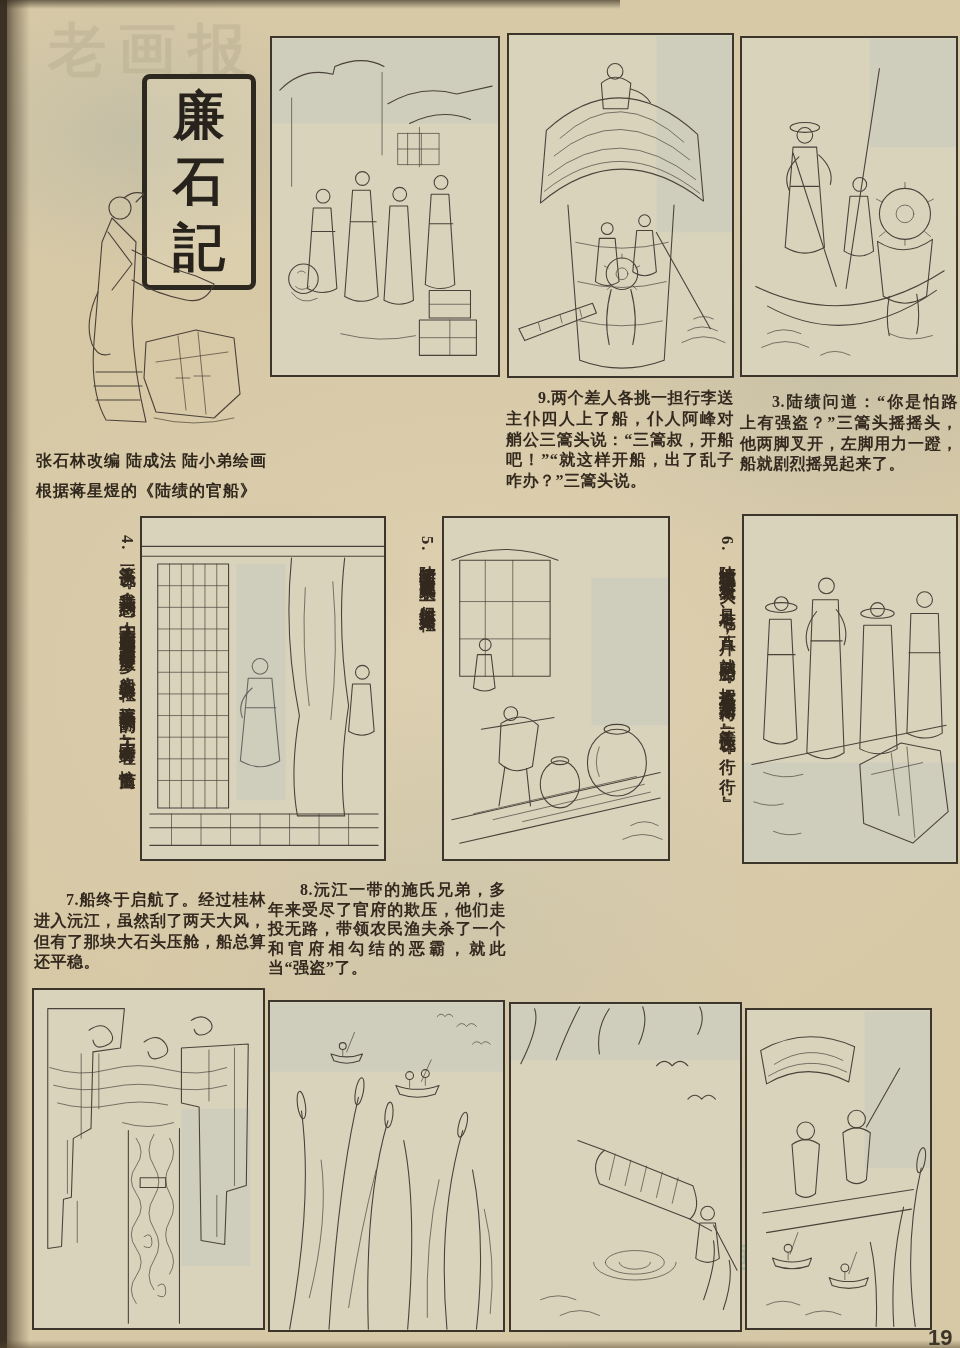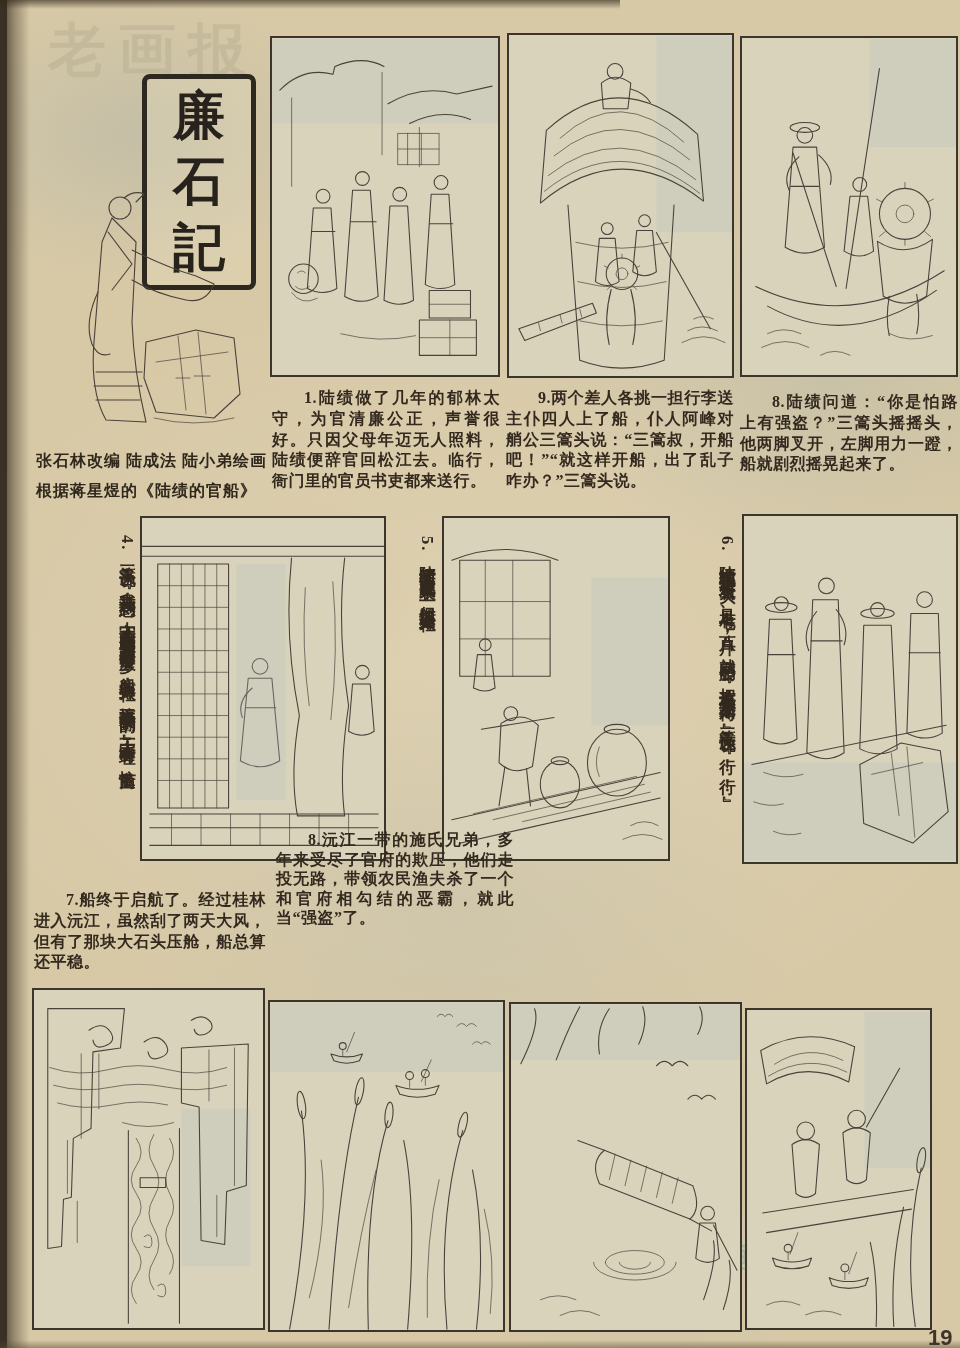--- a/index.html
+++ b/index.html
@@ -151,23 +151,22 @@
       <circle class="ink" cx="166" cy="178" r="26"></circle>
       <circle class="ink2" cx="166" cy="178" r="9"></circle>
       <path class="ink2" d="M166,152 v-6 M143,166 l-6,-3 M189,166 l6,-3 M146,196 l-6,5 M186,196 l6,5 M166,204 v6"></path>
       <path class="ink" d="M138,206 q28,18 56,-2 l-6,58 q-22,14 -44,0 z"></path>
       <path class="ink" d="M150,262 q-4,22 0,40 m28,-42 q4,22 0,40"></path>
       <path class="ink2" d="M26,300 q16,-8 34,0 M20,314 q24,-12 48,0 M80,322 q14,-8 30,0"></path>
       <path class="ink2" d="M150,300 q20,10 44,2"></path>
     </svg>
   </div>
 
-  <div class="cap cap-h" style="left:272px;top:388px;width:228px;">1.陆绩做了几年的郁林太守，为官清廉公正，声誉很好。只因父母年迈无人照料，陆绩便辞官回松江去。临行，衙门里的官员书吏都来送行。</div>
   <div class="cap cap-h" style="left:506px;top:388px;width:228px;">9.两个差人各挑一担行李送主仆四人上了船，仆人阿峰对艄公三篙头说：“三篙叔，开船吧！”“就这样开船，出了乱子咋办？”三篙头说。</div>
-  <div class="cap cap-h" style="left:740px;top:392px;width:218px;">8.陆绩问道：“你是怕路上有强盗？”三篙头摇摇头，他两脚叉开，左脚用力一蹬，船就剧烈摇晃起来了。</div>
+  <div class="cap cap-h" style="left:740px;top:392px;width:218px;">3.陆绩问道：“你是怕路上有强盗？”三篙头摇摇头，他两脚叉开，左脚用力一蹬，船就剧烈摇晃起来了。</div>
 
   <div class="cap cap-v" style="left:72px;top:515px;width:66px;height:345px;">4.三篙头说：『我真没想到，太守大人的东西和穷秀才赶考的行李一般多，船装得太轻，搞不好要翻的！』大家一听有理，忙商量</div>
 
   <div class="panel" style="left:140px;top:516px;width:246px;height:345px;">
     <svg viewBox="0 0 246 345">
       <path class="ink" d="M0,28 H246 M0,38 H246" stroke-width="1.6"></path>
       <rect class="ink" x="16" y="46" width="72" height="248"></rect>
       <path class="ink2" d="M28,46 V294 M40,46 V294 M52,46 V294 M64,46 V294 M76,46 V294 M16,68 H88 M16,90 H88 M16,112 H88 M16,134 H88 M16,156 H88 M16,178 H88 M16,200 H88 M16,222 H88 M16,244 H88 M16,266 H88"></path>
       <path class="ink" d="M152,40 Q144,120 160,200 Q150,258 158,302 M206,40 Q198,110 210,190 Q200,256 206,302 M158,302 L206,302"></path>
       <path class="ink2" d="M166,70 q-4,60 4,120 M194,64 q6,70 -2,140"></path>
@@ -224,21 +223,21 @@
       <ellipse class="ink" cx="136" cy="98" rx="17" ry="5"></ellipse>
       <circle class="ink" cx="136" cy="94" r="7"></circle>
       <path class="ink" d="M122,110 L118,236 Q138,246 156,236 L150,110 Z"></path>
       <circle class="ink" cx="184" cy="84" r="8"></circle>
       <path class="ink" d="M170,98 L166,220 Q186,230 202,220 L198,98 Z M168,138 h32"></path>
       <path class="ink2" d="M20,260 q20,8 40,2 M10,290 q16,6 30,2 M30,320 q14,6 28,2"></path>
     </svg>
   </div>
 
   <div class="cap cap-h" style="left:34px;top:890px;width:232px;">7.船终于启航了。经过桂林进入沅江，虽然刮了两天大风，但有了那块大石头压舱，船总算还平稳。</div>
-  <div class="cap cap-h" style="left:268px;top:830px;width:238px;line-height:1.22;margin-left:8px;">8.沅江一带的施氏兄弟，多年来受尽了官府的欺压，他们走投无路，带领农民渔夫杀了一个和官府相勾结的恶霸，就此当“强盗”了。</div>
+  <div class="cap cap-h" style="left:268px;top:880px;width:238px;line-height:1.22;">8.沅江一带的施氏兄弟，多年来受尽了官府的欺压，他们走投无路，带领农民渔夫杀了一个和官府相勾结的恶霸，就此当“强盗”了。</div>
 
   <div class="panel" style="left:32px;top:988px;width:233px;height:342px;">
     <svg viewBox="0 0 233 342">
       <rect class="wash" x="150" y="120" width="70" height="160"></rect>
       <path class="ink" d="M14,18 L92,18 L88,58 L60,62 L58,140 L40,150 L38,210 L30,212 L28,260 L14,262 Z"></path>
       <path class="ink2" d="M48,64 V150 M66,64 V120 M34,152 V206 M44,214 V256"></path>
       <path class="ink" d="M150,58 L218,54 L216,198 L196,204 L194,258 L170,254 L168,118 L150,114 Z"></path>
       <path class="ink2" d="M178,60 V112 M204,58 V198 M186,208 V250"></path>
       <path class="ink" d="M56,40 q14,-10 22,2 q6,10 -6,14 q-10,4 -12,-6"></path>
       <path class="ink" d="M112,52 q14,-10 22,2 q6,10 -6,14 q-10,4 -12,-6"></path>

